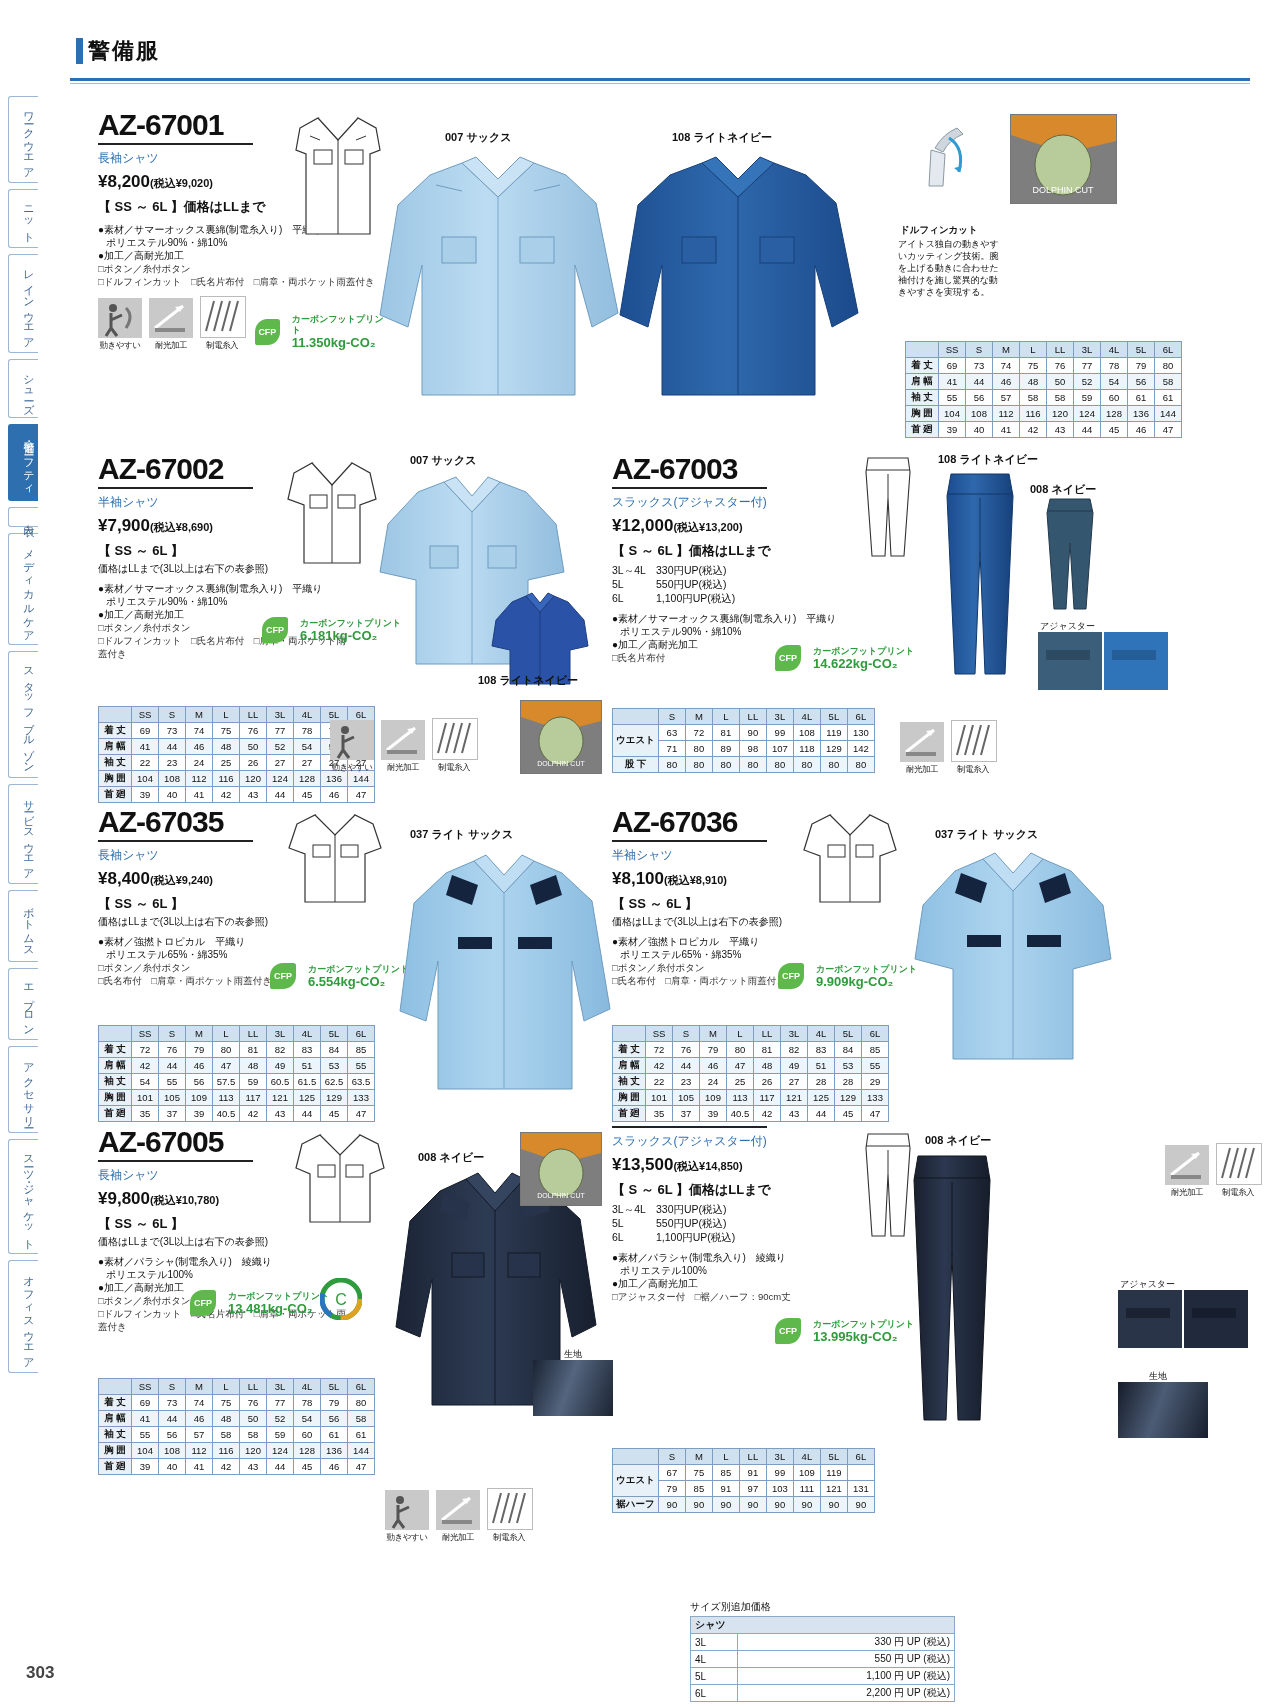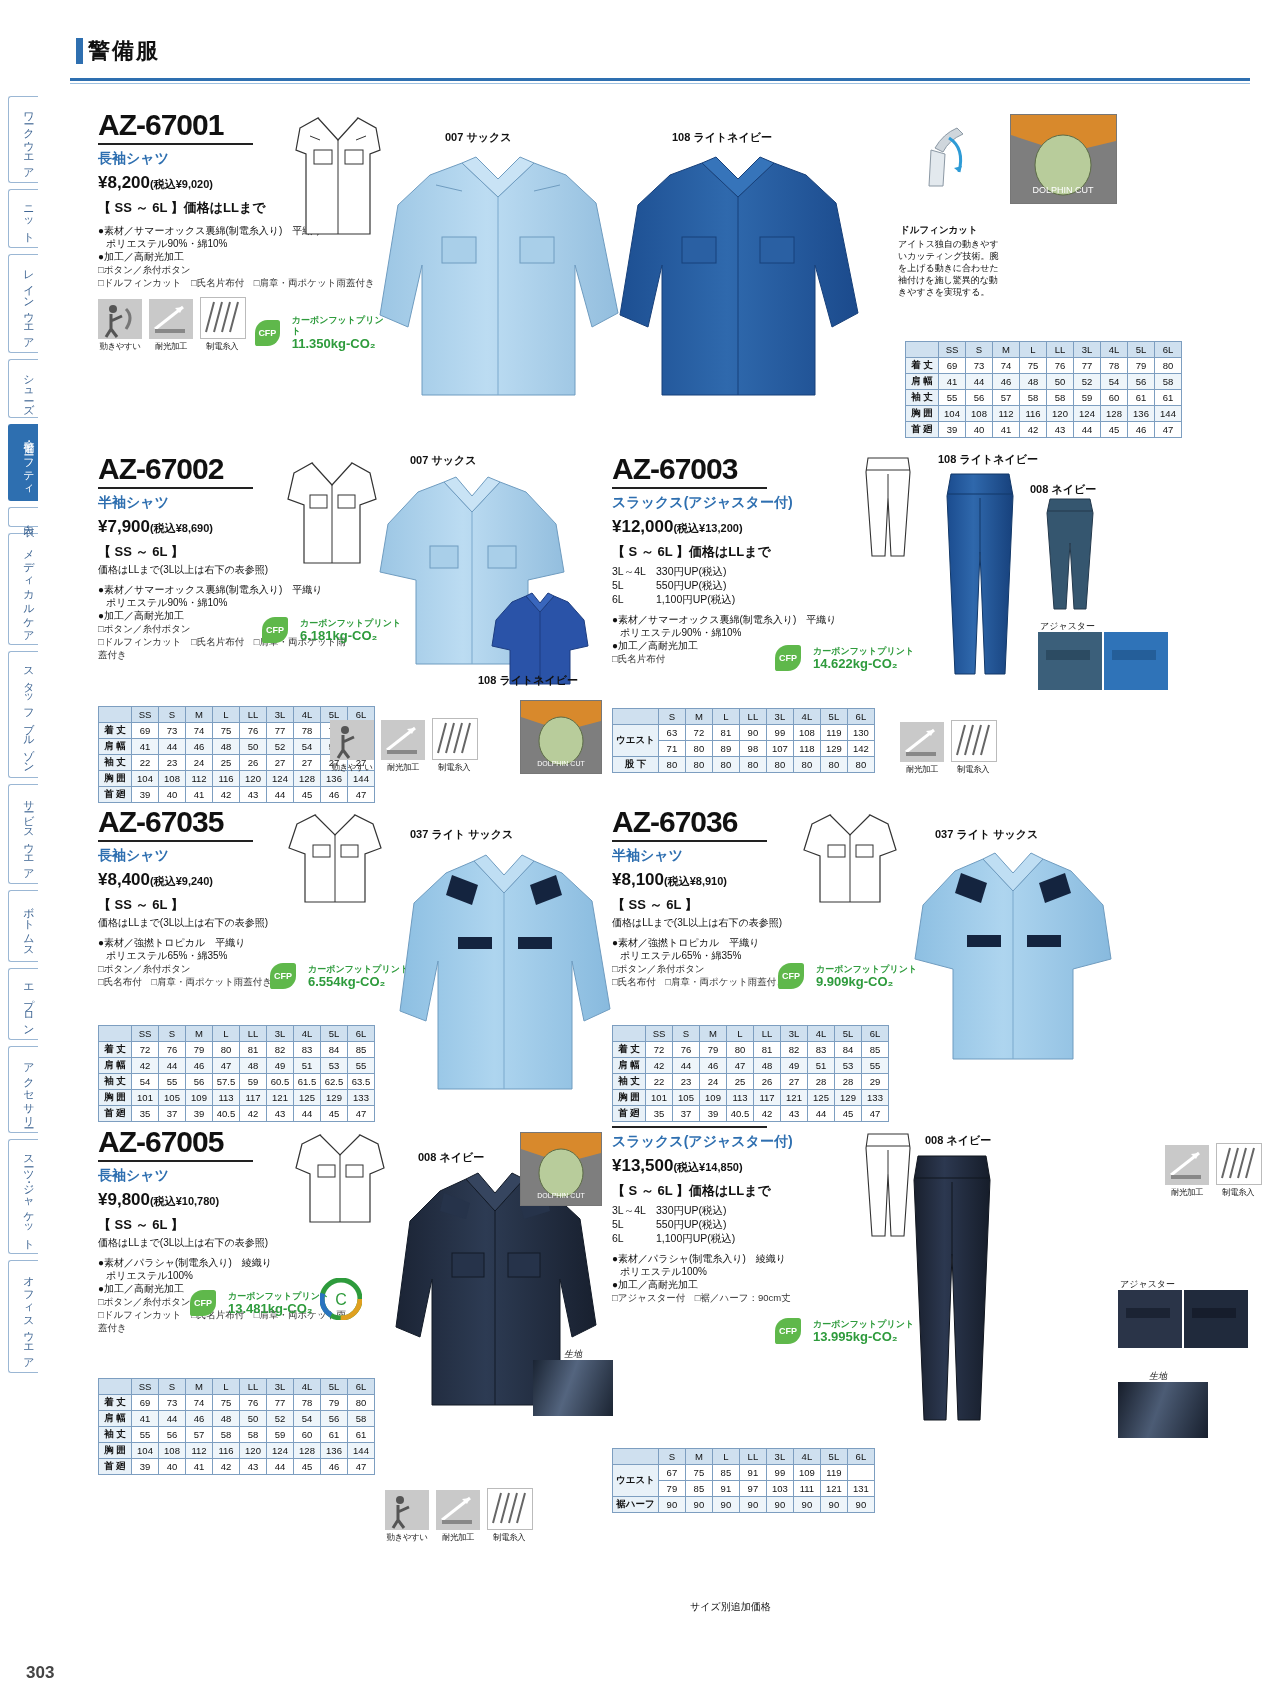--- a/index.html
+++ b/index.html
@@ -29,21 +29,21 @@
     position:absolute;left:88px;top:36px;font-size:22px;font-weight:bold;letter-spacing:2px;color:#111;
   }
   .cat-bar{position:absolute;left:76px;top:38px;width:7px;height:26px;background:#2e6fb0;}
 
   #page-number{position:absolute;left:26px;bottom:24px;font-size:17px;font-weight:bold;color:#444;}
 
   
   .product{position:absolute;}
   .sku{font-size:30px;font-weight:bold;letter-spacing:-1px;color:#111;}
   .sku-underline{height:2px;background:#222;margin-top:1px;}
-  .ptype{font-size:14px;font-weight:bold;color:#2e6fb0;margin-top:5px;}
+  .ptype{font-size:12px;font-weight:normal;color:#2e6fb0;margin-top:5px;}
   .price{font-size:17px;font-weight:bold;margin-top:5px;}
   .price .tax{font-size:11px;font-weight:bold;}
   .sizes{font-size:13px;font-weight:bold;margin-top:6px;}
   .note{font-size:10px;margin-top:2px;line-height:13px;}
   .uplist{font-size:10.5px;margin-top:3px;line-height:14px;}
   .uplist span.l{display:inline-block;width:26px;}
   .uplist span.v{display:inline-block;width:120px;}
   .spec{font-size:10px;line-height:13px;margin-top:7px;}
   .spec .box{font-size:9.5px;color:#333;}
 
@@ -86,21 +86,21 @@
   .dolphin-cap{font-size:9.5px;font-weight:bold;}
   .dolphin-desc{font-size:9px;line-height:12px;}
 
   
   #bottom-table{position:absolute;left:690px;top:1600px;width:545px;}
   .bt-title{font-size:10px;margin-bottom:2px;}
   table.bt{border-collapse:collapse;font-size:10px;width:265px;}
   table.bt th{background:#d7e4f0;border:1px solid #8aa9c6;text-align:left;padding:1px 4px;font-weight:bold;}
   table.bt td{border:1px solid #8aa9c6;padding:1px 4px;}
   table.bt td.r{text-align:right;}
-  .fabric-cap{font-size:9px;text-align:center;font-style:italic;}
+  .fabric-cap{font-size:9px;text-align:center;}
 
   .adjuster-cap{font-size:9px;}
 </style>
 </head>
 <body>
 
 <div class="page">
 
   <div id="side-rail">
     <div class="rail-item">ワークウエア</div>
@@ -1277,16 +1277,39 @@
             <td>90</td>
             <td>90</td>
           </tr>
       </tbody>
     </table>
   </div>
 
   <div id="bottom-table">
     <div class="bt-title">サイズ別追加価格</div>
     <div style="display:flex;gap:14px;">
+      <table class="bt">
+        <tbody>
+            <tr>
+              <th colspan="2">シャツ</th>
+            </tr>
+        <tr>
+              <td>3L</td>
+              <td class="r">330 円 UP (税込)</td>
+            </tr>
+        <tr>
+              <td>4L</td>
+              <td class="r">550 円 UP (税込)</td>
+            </tr>
+        <tr>
+              <td>5L</td>
+              <td class="r">1,100 円 UP (税込)</td>
+            </tr>
+        <tr>
+              <td>6L</td>
+              <td class="r">2,200 円 UP (税込)</td>
+            </tr>
+      </tbody>
+        </table>
     </div>
   </div>
 
 </div>
 
 </body></html>

